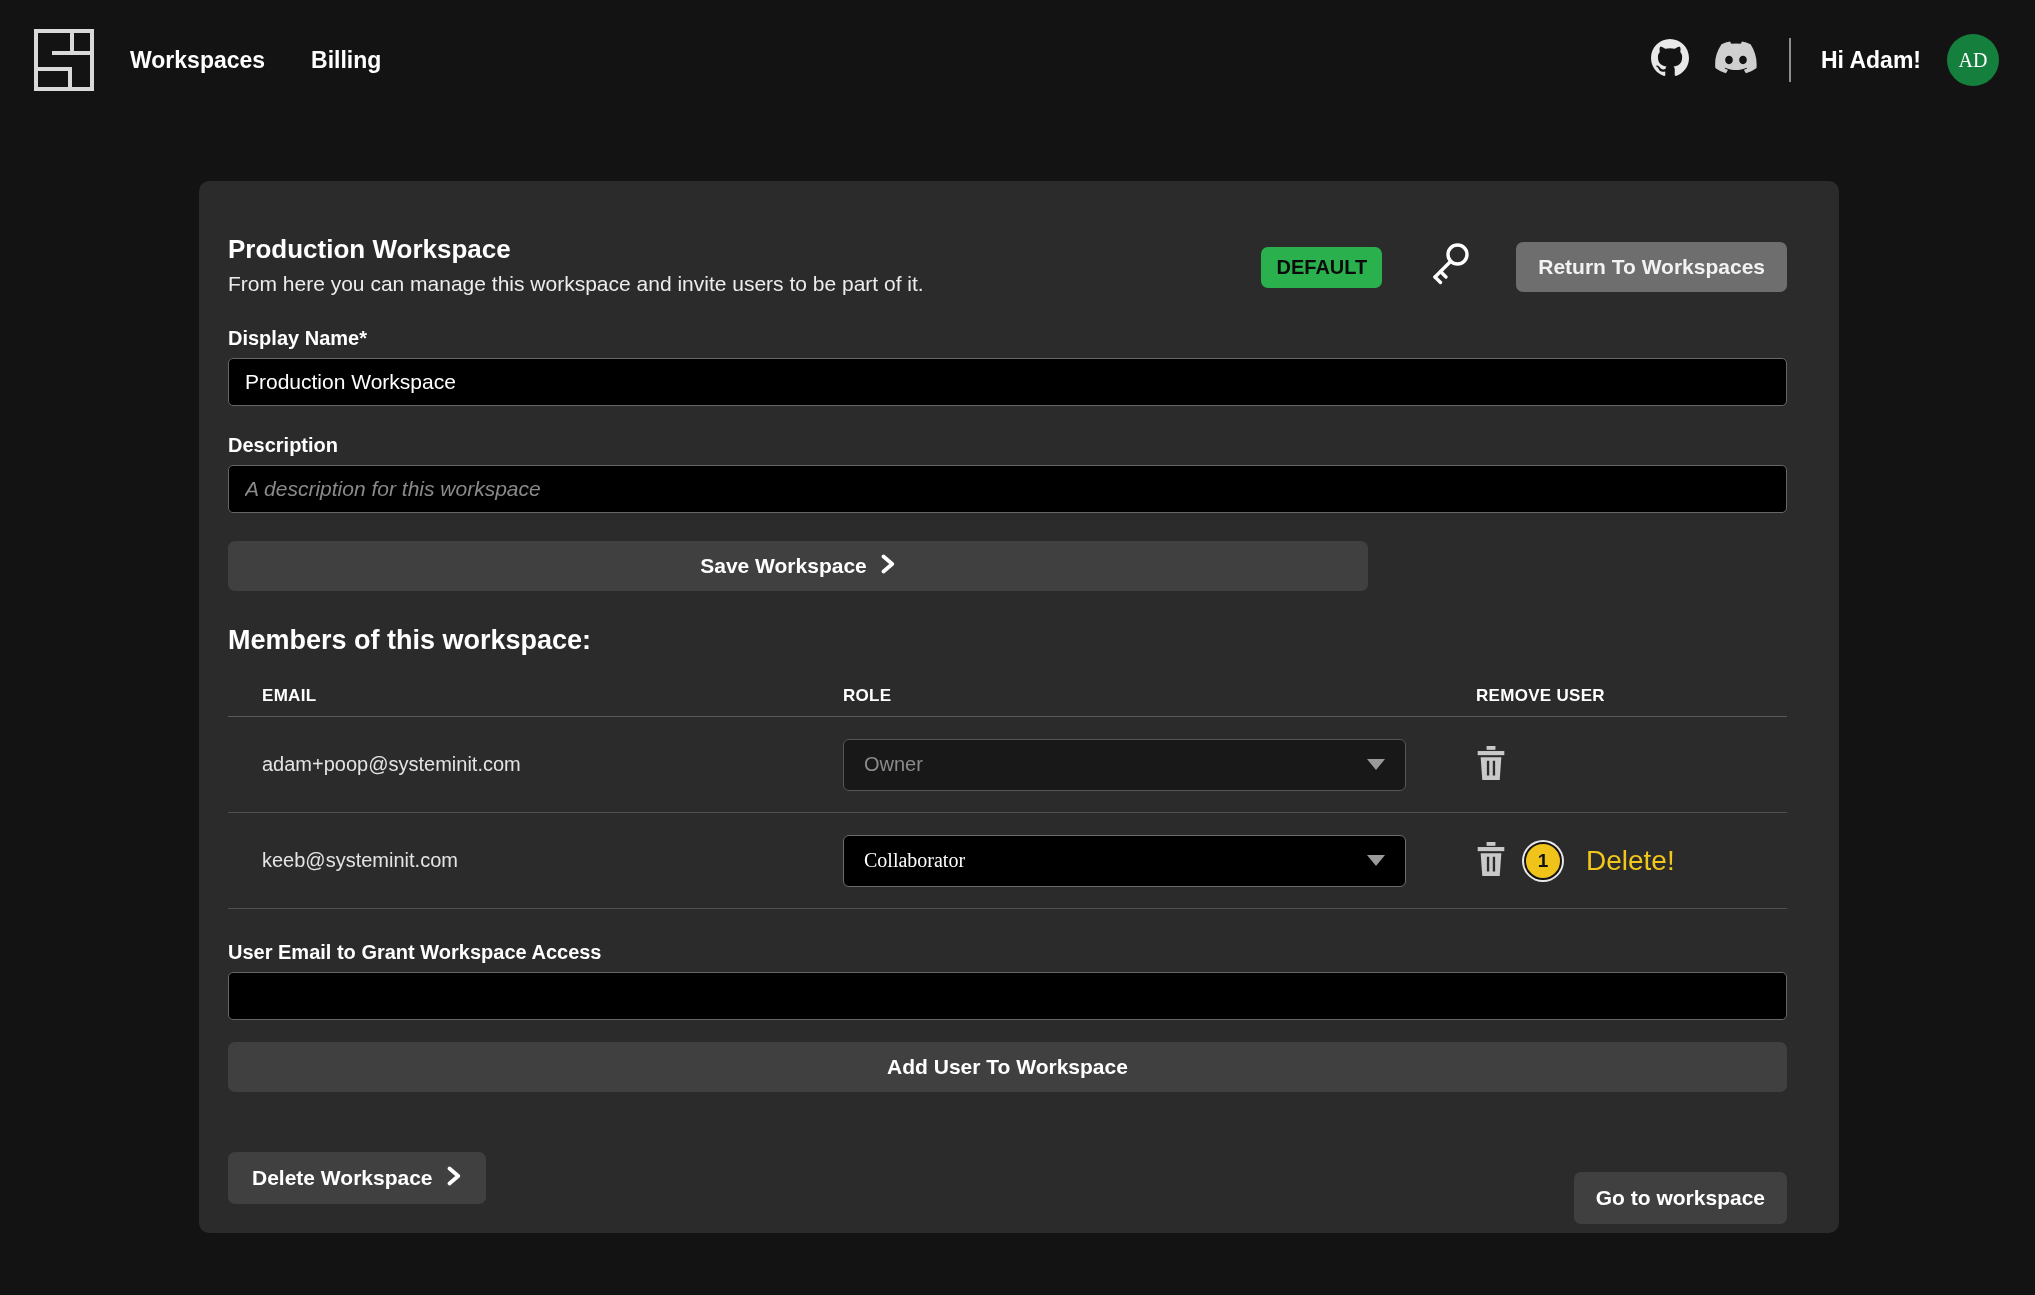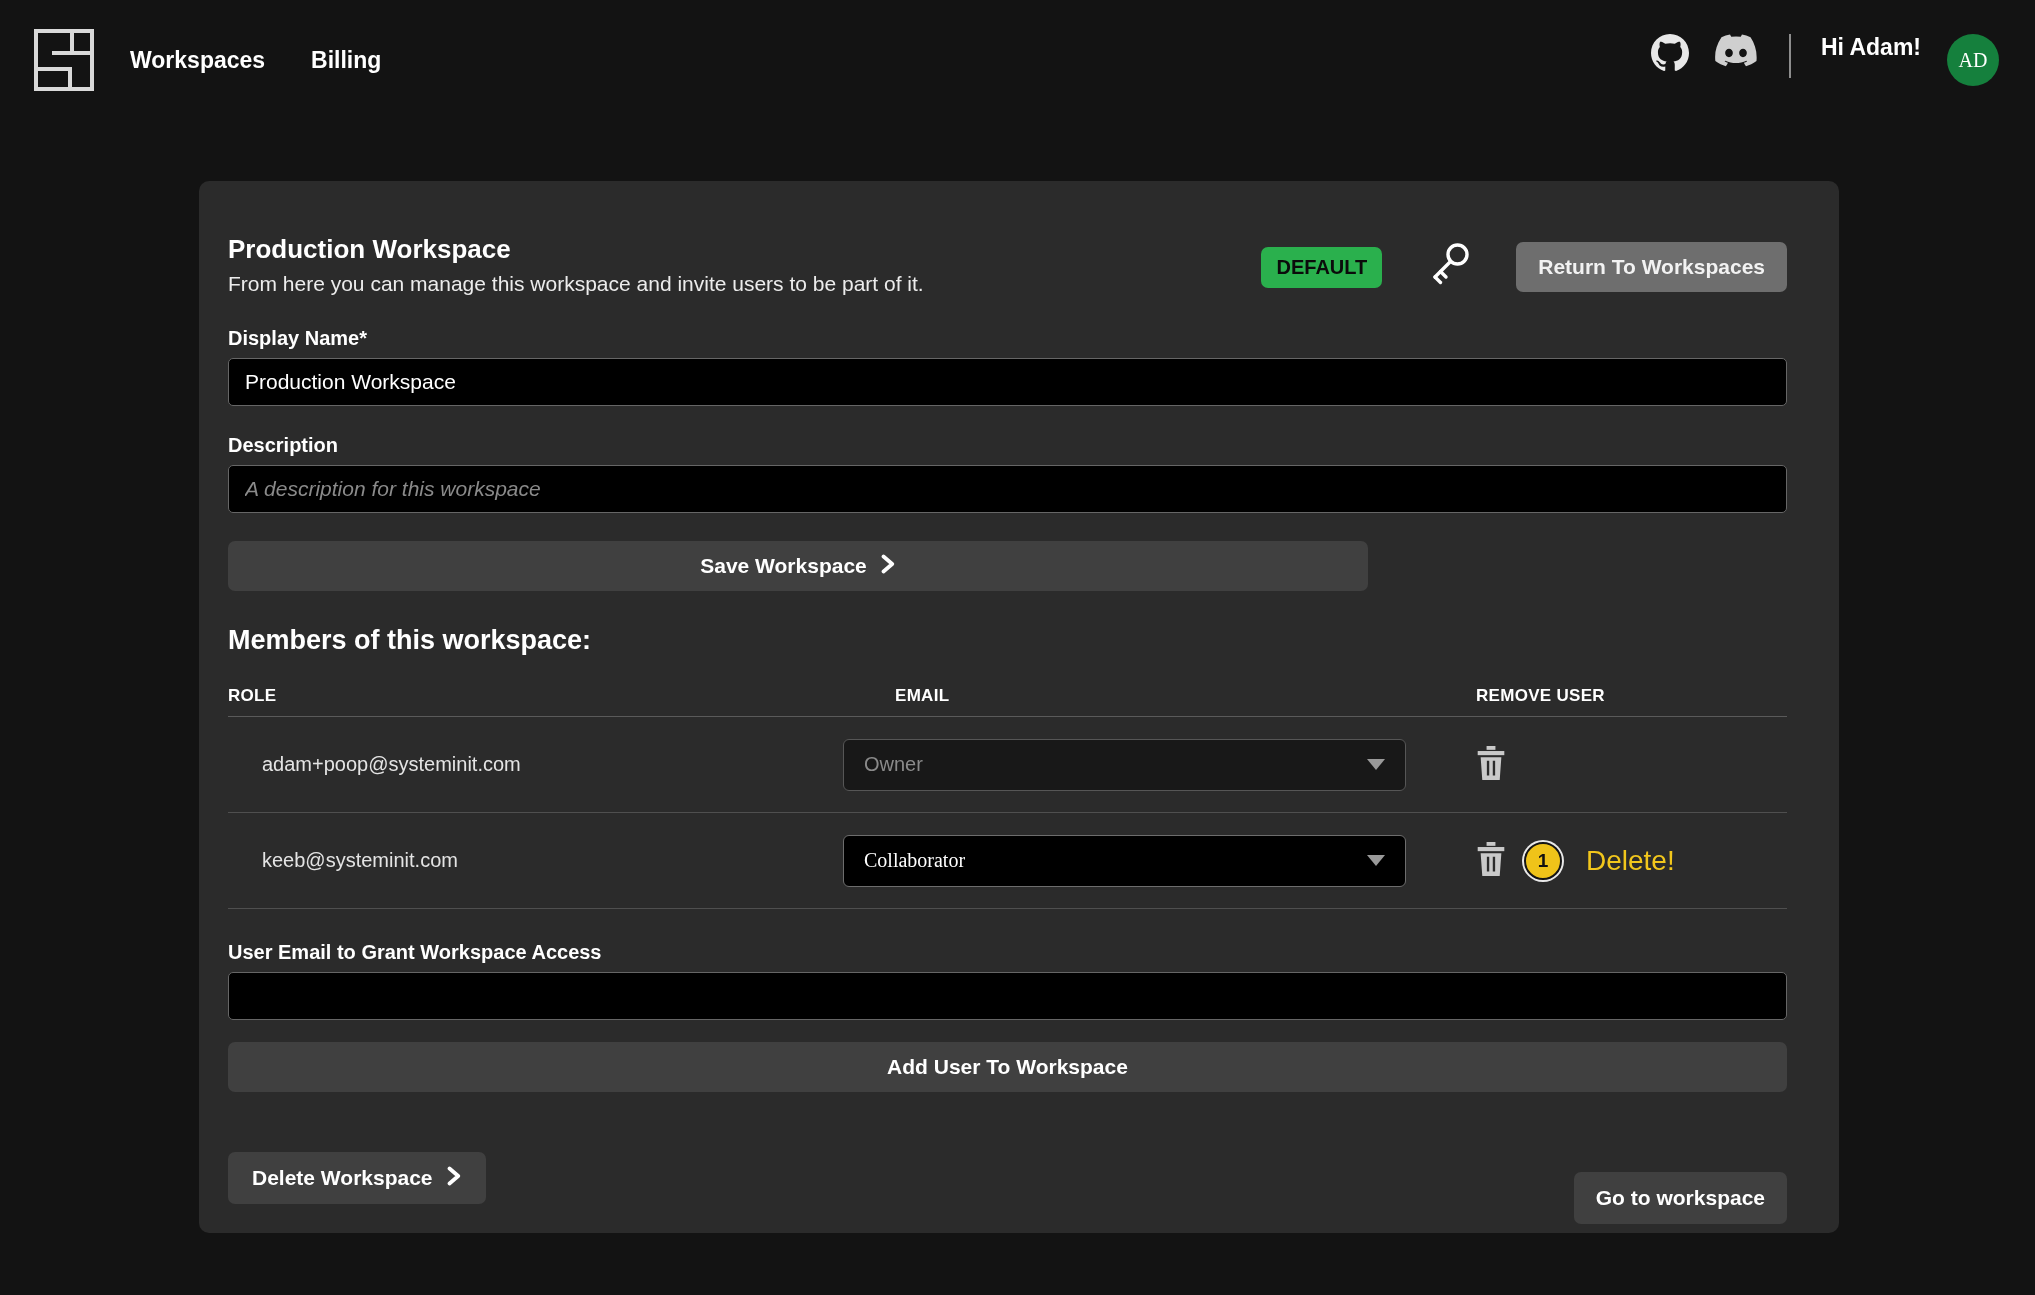--- a/index.html
+++ b/index.html
@@ -16,21 +16,21 @@
     height:120px;
     display:flex;
     align-items:center;
     justify-content:space-between;
     padding:0 36px 0 34px;
   }
   .nav-left { display:flex; align-items:center; }
   .logo { width:60px; height:62px; display:block; }
   .nav-links { display:flex; align-items:center; gap:46px; margin-left:36px; }
   .nav-link { font-size:23px; font-weight:bold; color:#ffffff; cursor:pointer; }
-  .nav-right { display:flex; align-items:flex-start; }
+  .nav-right { display:flex; align-items:center; }
   .nav-icon { display:block; cursor:pointer; }
   .nav-icon + .nav-icon { margin-left:26px; }
   .nav-divider { width:2px; height:44px; background:#8d8d8d; margin:0 30px 0 32px; }
   .greeting { font-size:23px; font-weight:bold; color:#ffffff; margin-right:26px; }
   .avatar {
     width:52px; height:52px; border-radius:50%;
     background:#15803d; color:#ffffff;
     display:flex; align-items:center; justify-content:center;
     font-size:20px; cursor:pointer;font-family:Liberation Serif, serif;
   }
@@ -196,22 +196,22 @@
         <svg width="15" height="20" viewBox="0 0 12 16" fill="none" stroke="#ffffff" stroke-width="3" stroke-linecap="round" stroke-linejoin="round">
             <path d="M2 2 L9 8 L2 14"></path>
           </svg>
       </span>
     </button>
 
     <h2 class="members-heading">Members of this workspace:</h2>
 
     <div class="members-table">
       <div class="thead">
+        <span class="th col-email">EMAIL</span>
         <span class="th col-role">ROLE</span>
-        <span class="th col-email">EMAIL</span>
         <span class="th col-remove">REMOVE USER</span>
       </div>
 
       <div class="member-row">
         <span class="member-email col-email">adam+poop@systeminit.com</span>
         <div class="col-role">
           <div class="role-select disabled">
             <span>Owner</span>
             <span class="select-arrow"></span>
           </div>

